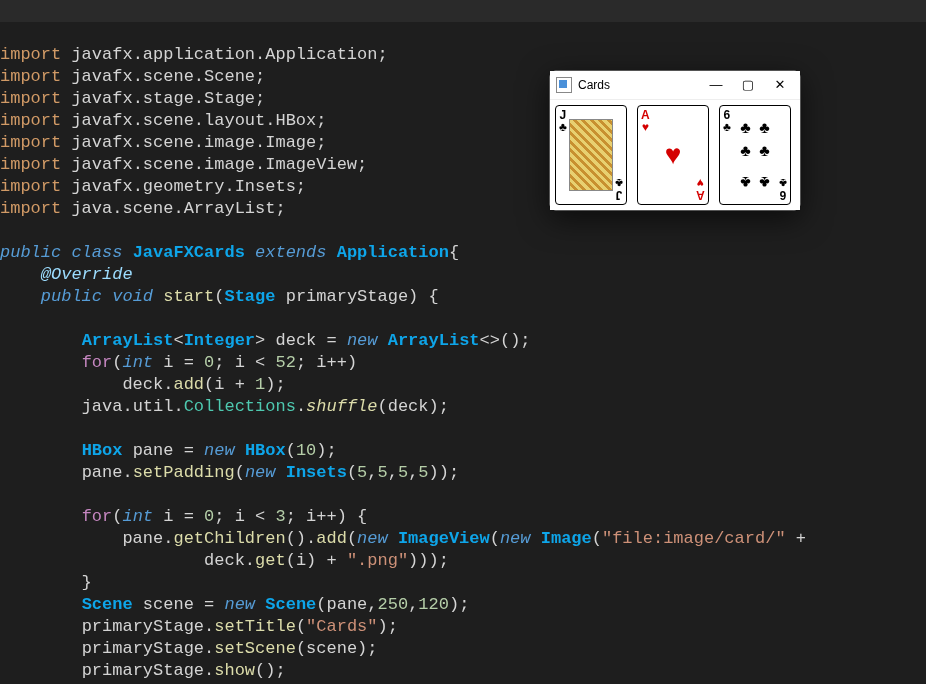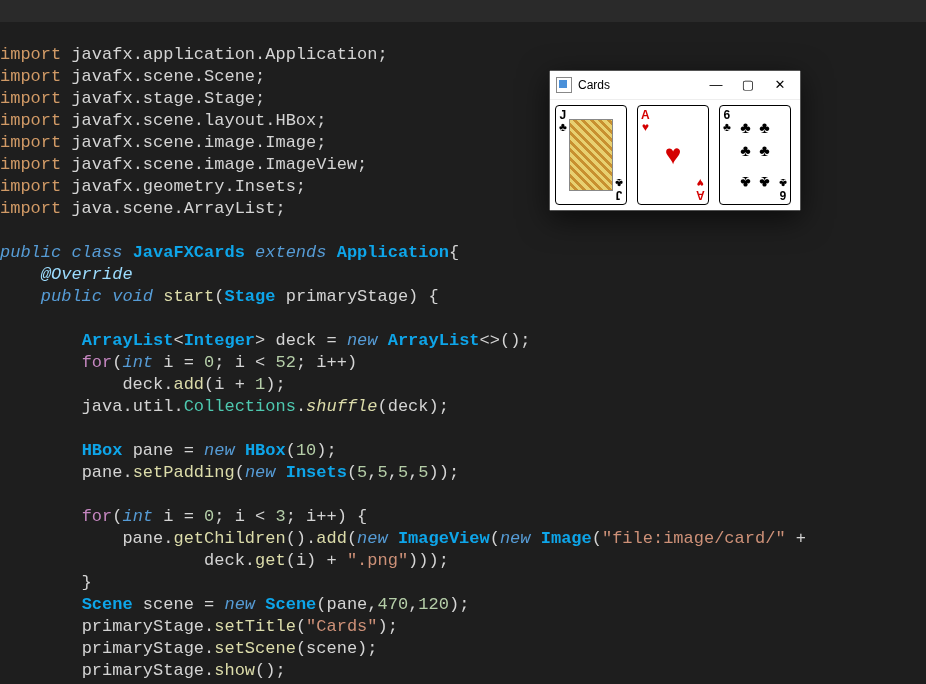--- a/index.html
+++ b/index.html
@@ -44,21 +44,21 @@
 
   
   .cards-window {
     position: absolute;
     top: 70px;
     left: 549px;
     width: 250px;
     background: #fff;
     border: 1px solid #555;
     box-shadow: 0 8px 30px rgba(0,0,0,0.6);
-    border-radius: 2px;
+    border-radius: 8px;
     font-family: "Segoe UI", sans-serif;
     font-size: 12px;
     color: #000;
   }
   .titlebar {
     display: flex;
     align-items: center;
     height: 28px;
     padding: 0 4px 0 6px;
     background: #fff;
@@ -155,21 +155,21 @@
             <span>deck</span>.<span class="method">add</span>(<span>i</span> + <span class="num">1</span>);
         <span>java</span>.<span>util</span>.<span class="static-call">Collections</span>.<span class="func-it">shuffle</span>(<span>deck</span>);
 
         <span class="type">HBox</span> <span>pane</span> = <span class="kw-blue">new</span> <span class="type">HBox</span>(<span class="num">10</span>);
         <span>pane</span>.<span class="method">setPadding</span>(<span class="kw-blue">new</span> <span class="type">Insets</span>(<span class="num">5</span>,<span class="num">5</span>,<span class="num">5</span>,<span class="num">5</span>));
 
         <span class="kw-purple">for</span>(<span class="kw-blue">int</span> <span>i</span> = <span class="num">0</span>; <span>i</span> &lt; <span class="num">3</span>; <span>i++</span>) {
             <span>pane</span>.<span class="method">getChildren</span>().<span class="method">add</span>(<span class="kw-blue">new</span> <span class="type">ImageView</span>(<span class="kw-blue">new</span> <span class="type">Image</span>(<span class="str">"file:image/card/"</span> +
                     <span>deck</span>.<span class="method">get</span>(<span>i</span>) + <span class="str">".png"</span>)));
         }
-        <span class="type">Scene</span> <span>scene</span> = <span class="kw-blue">new</span> <span class="type">Scene</span>(<span>pane</span>,<span class="num">470</span>,<span class="num">120</span>);
+        <span class="type">Scene</span> <span>scene</span> = <span class="kw-blue">new</span> <span class="type">Scene</span>(<span>pane</span>,<span class="num">250</span>,<span class="num">120</span>);
         <span>primaryStage</span>.<span class="method">setTitle</span>(<span class="str">"Cards"</span>);
         <span>primaryStage</span>.<span class="method">setScene</span>(<span>scene</span>);
         <span>primaryStage</span>.<span class="method">show</span>();
     }
 
 }</div>
 </div>
 
 <div class="cards-window">
   <div class="titlebar">

